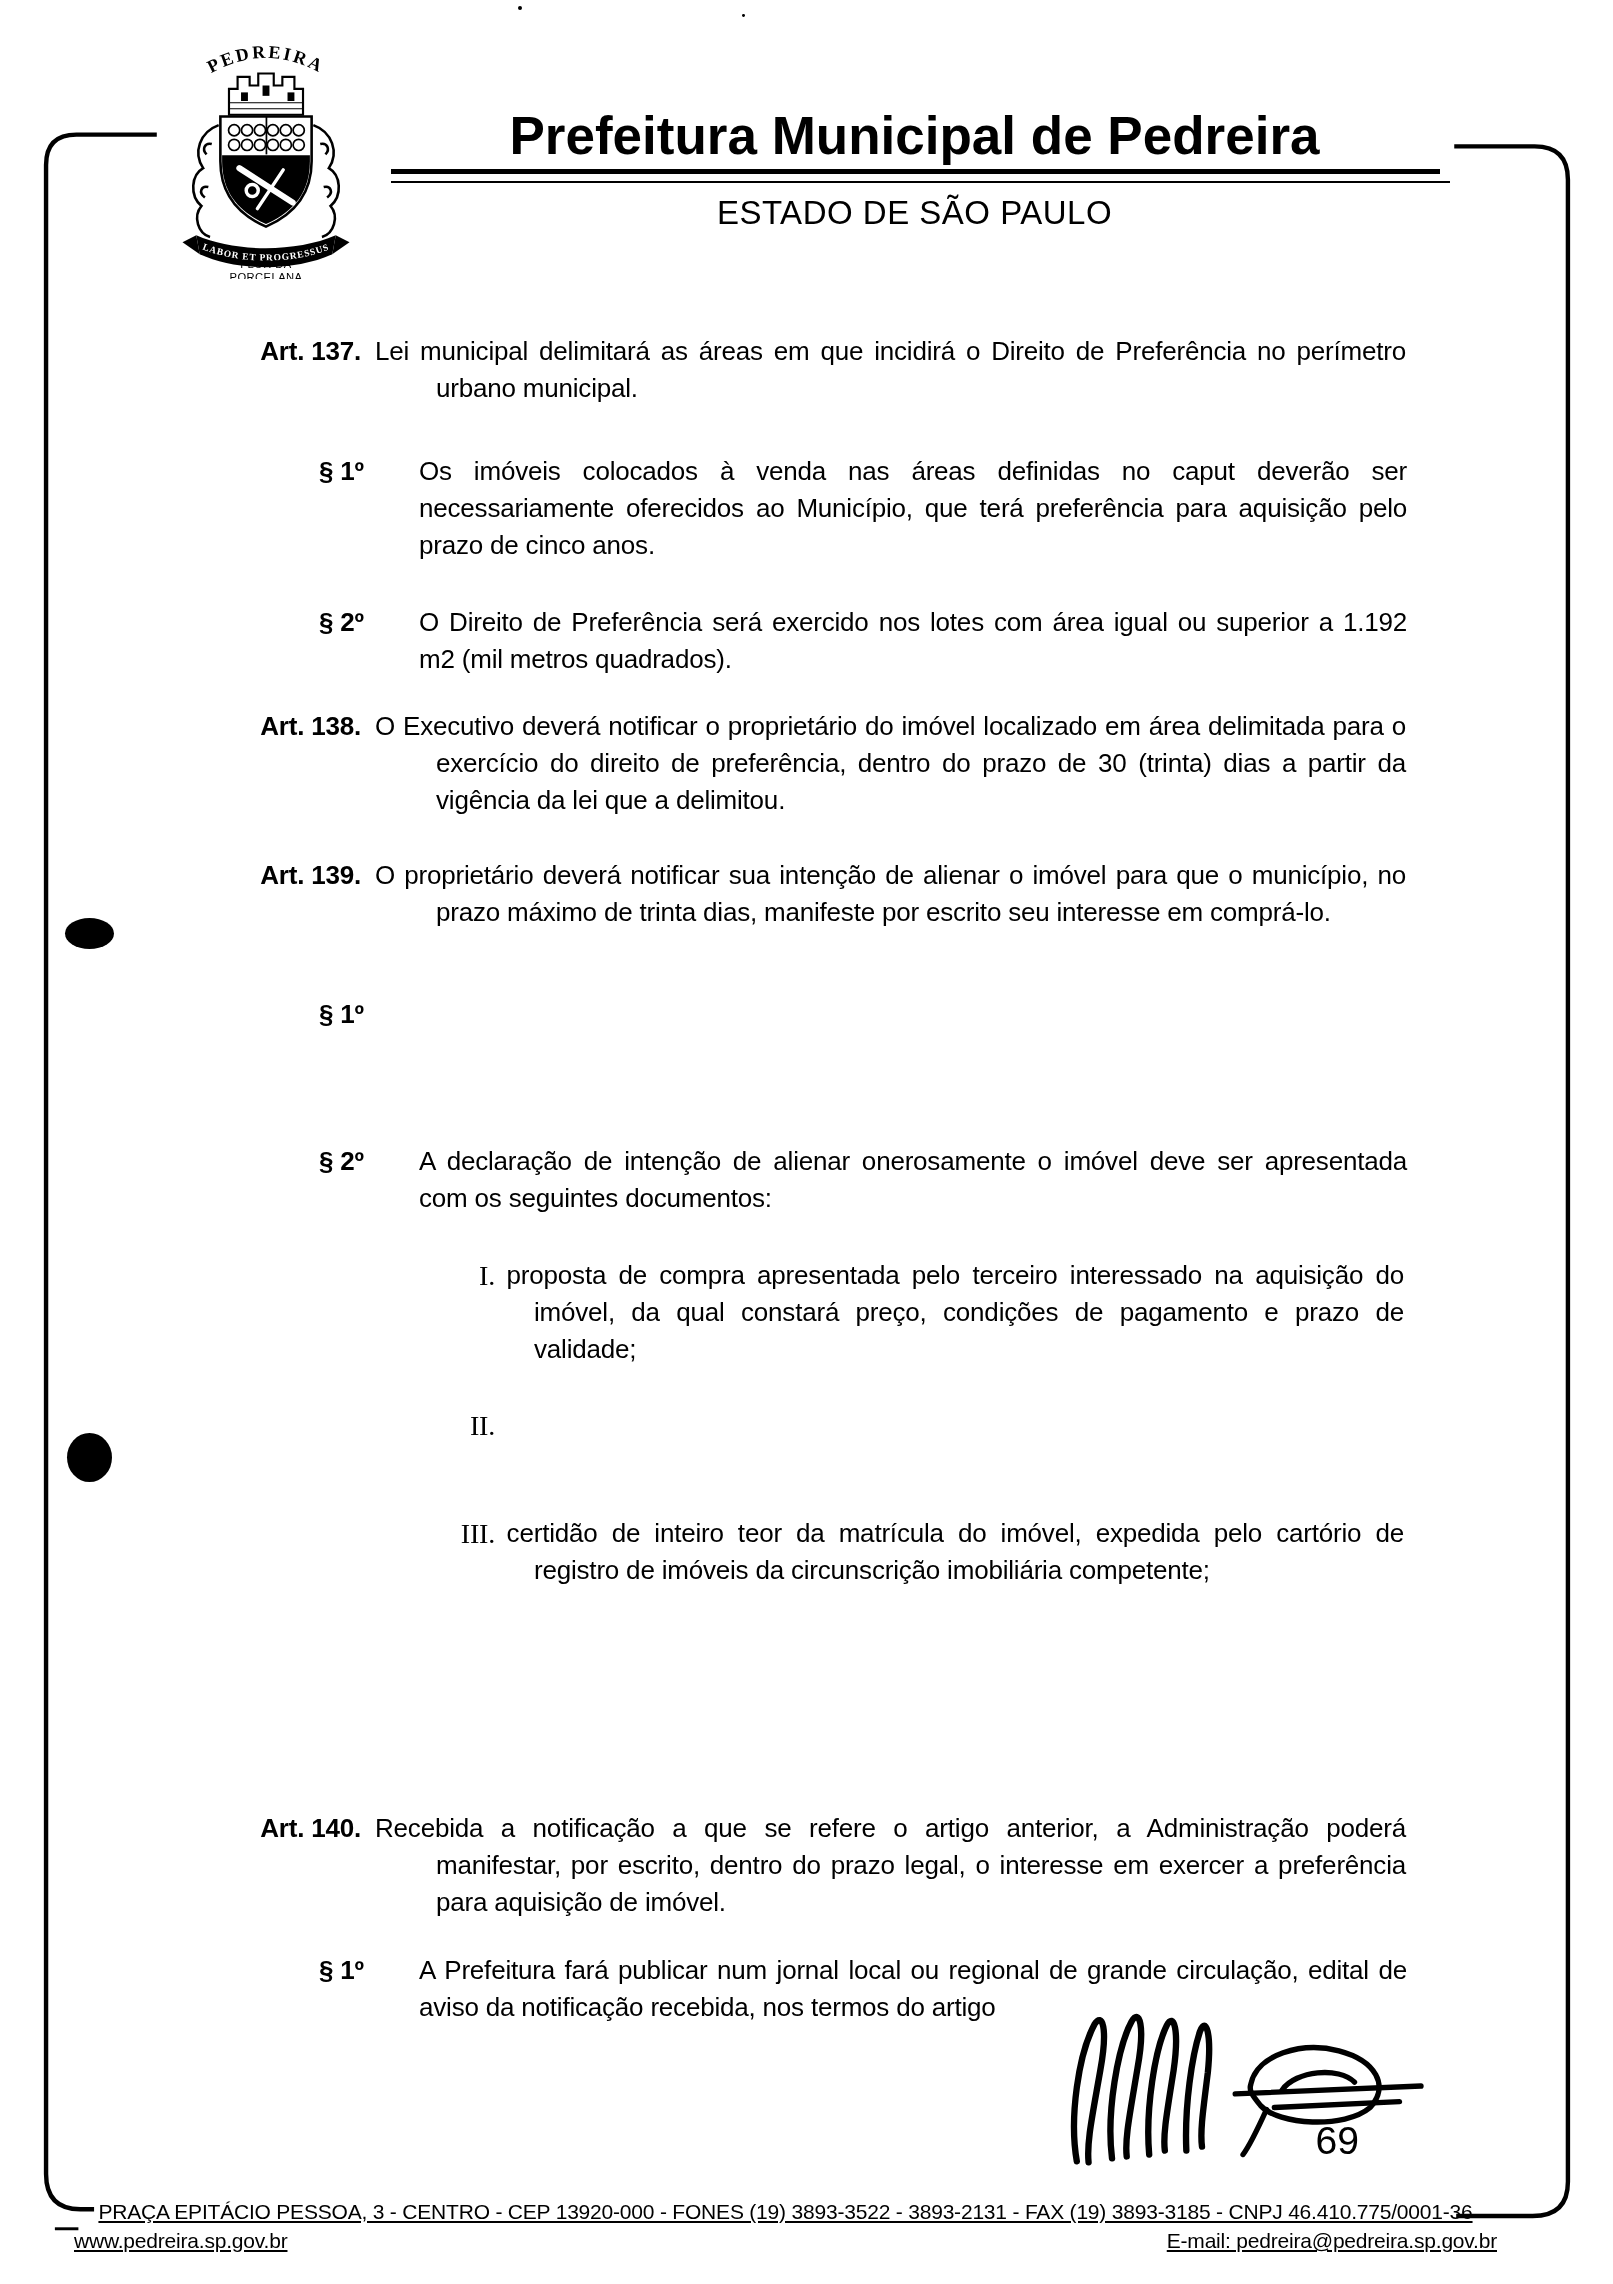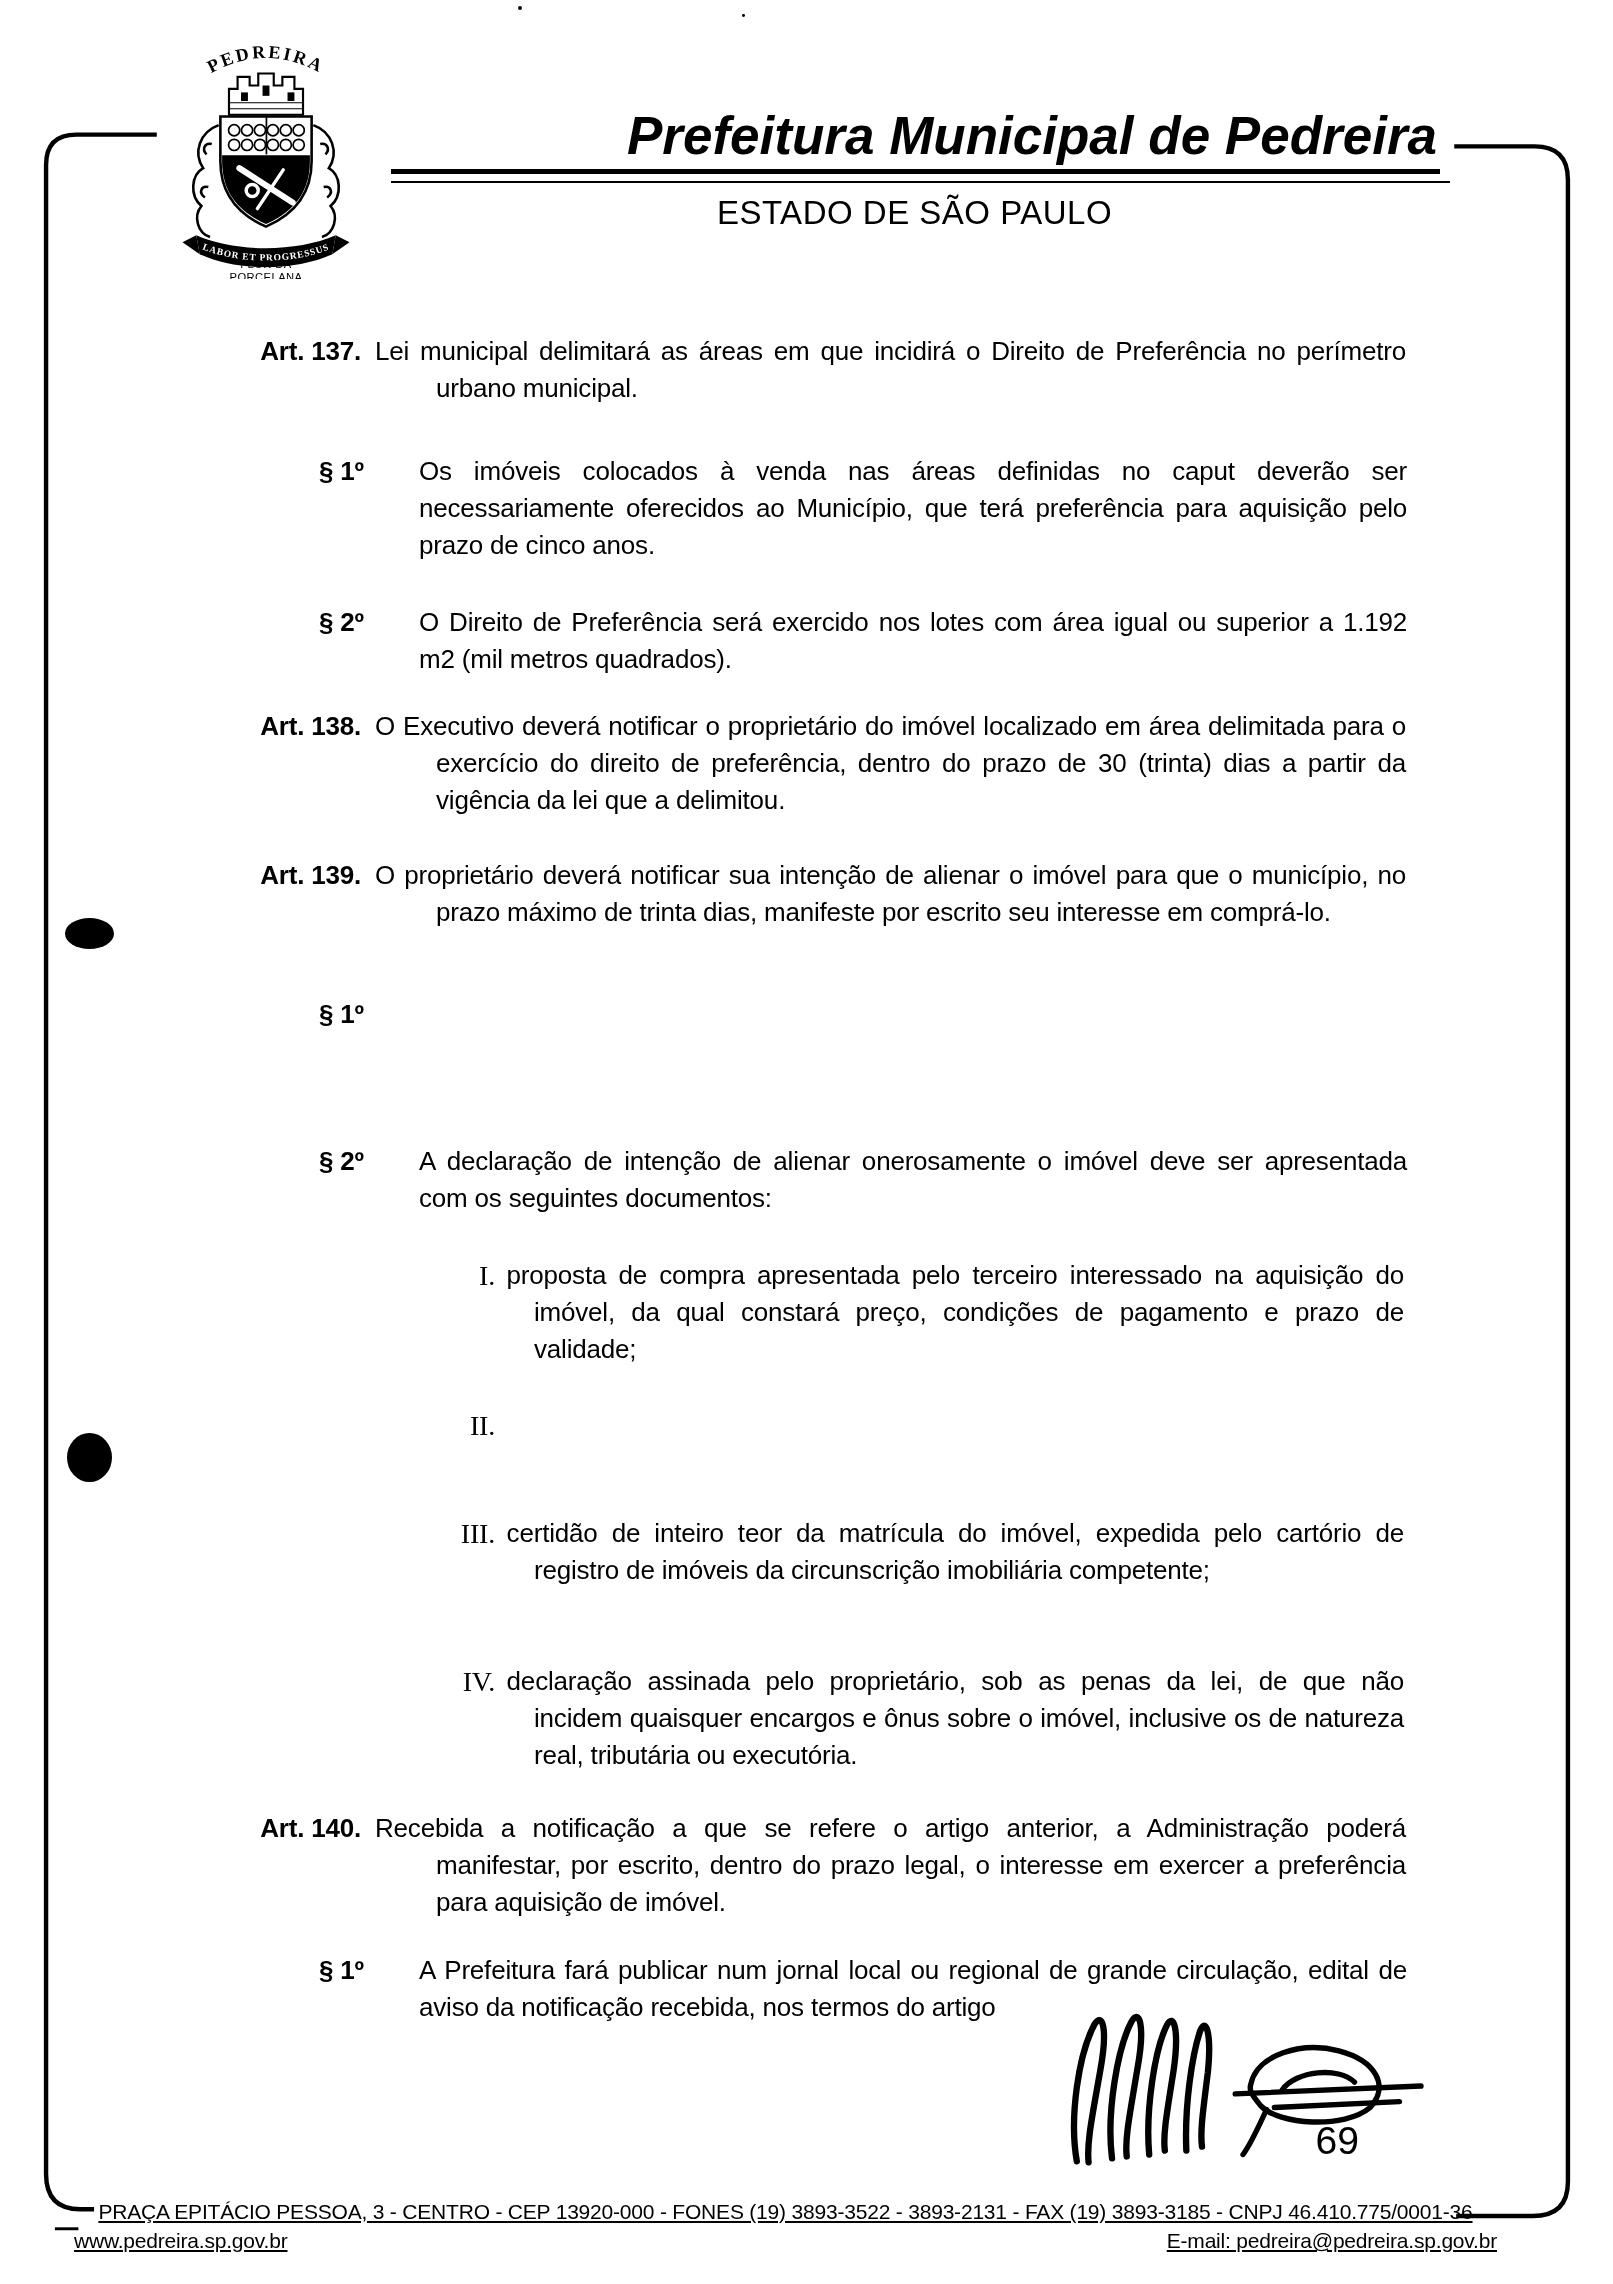--- a/index.html
+++ b/index.html
@@ -9,21 +9,21 @@
     background:#ffffff;
     overflow:hidden;
     font-family:"Liberation Sans",sans-serif;
     color:#000;
   }
   svg{display:block}
   
   .frame-svg{position:absolute;left:0;top:0;pointer-events:none;}
   
   .logo{position:absolute;left:167px;top:21.6px;width:198px;height:257px;}
-  .title-wrap{position:absolute;left:392px;top:108px;width:1045px;text-align:right;font-style:italic;}
+  .title-wrap{position:absolute;left:392px;top:108px;width:1045px;text-align:center;}
   .title{
     font-size:53px;font-weight:700;letter-spacing:0px;line-height:55px;
     white-space:nowrap;
   }
   .rule-thick{position:absolute;left:391px;top:169px;width:1049px;height:4.9px;background:#000;}
   .rule-thin{position:absolute;left:391px;top:181px;width:1059px;height:2px;background:#000;}
   .subtitle{
     position:absolute;left:392px;top:194px;width:1045px;text-align:center;
     font-size:33px;letter-spacing:0.5px;
   }
@@ -187,24 +187,20 @@
 
   <div class="block item" style="top:1407px">
     <span class="lbl">II.</span>
   </div>
 
   <div class="block item" style="top:1515px">
     <span class="lbl">III.</span>
     <div class="txt">certidão de inteiro teor da matrícula do imóvel, expedida pelo cartório de registro de imóveis da circunscrição imobiliária competente;</div>
   </div>
 
-  <div class="block item" style="top:1663px">
-    <span class="lbl">IV.</span>
-    <div class="txt">declaração assinada pelo proprietário, sob as penas da lei, de que não incidem quaisquer encargos e ônus sobre o imóvel, inclusive os de natureza real, tributária ou executória.</div>
-  </div>
 
   <div class="block art" style="top:1810px">
     <span class="lbl">Art. 140.</span>
     <div class="txt">Recebida a notificação a que se refere o artigo anterior, a Administração poderá manifestar, por escrito, dentro do prazo legal, o interesse em exercer a preferência para aquisição de imóvel.</div>
   </div>
 
   <div class="block par" style="top:1952px">
     <span class="lbl">§ 1º</span>
     <div class="txt">A Prefeitura fará publicar num jornal local ou regional de grande circulação, edital de aviso da notificação recebida, nos termos do artigo</div>
   </div>

